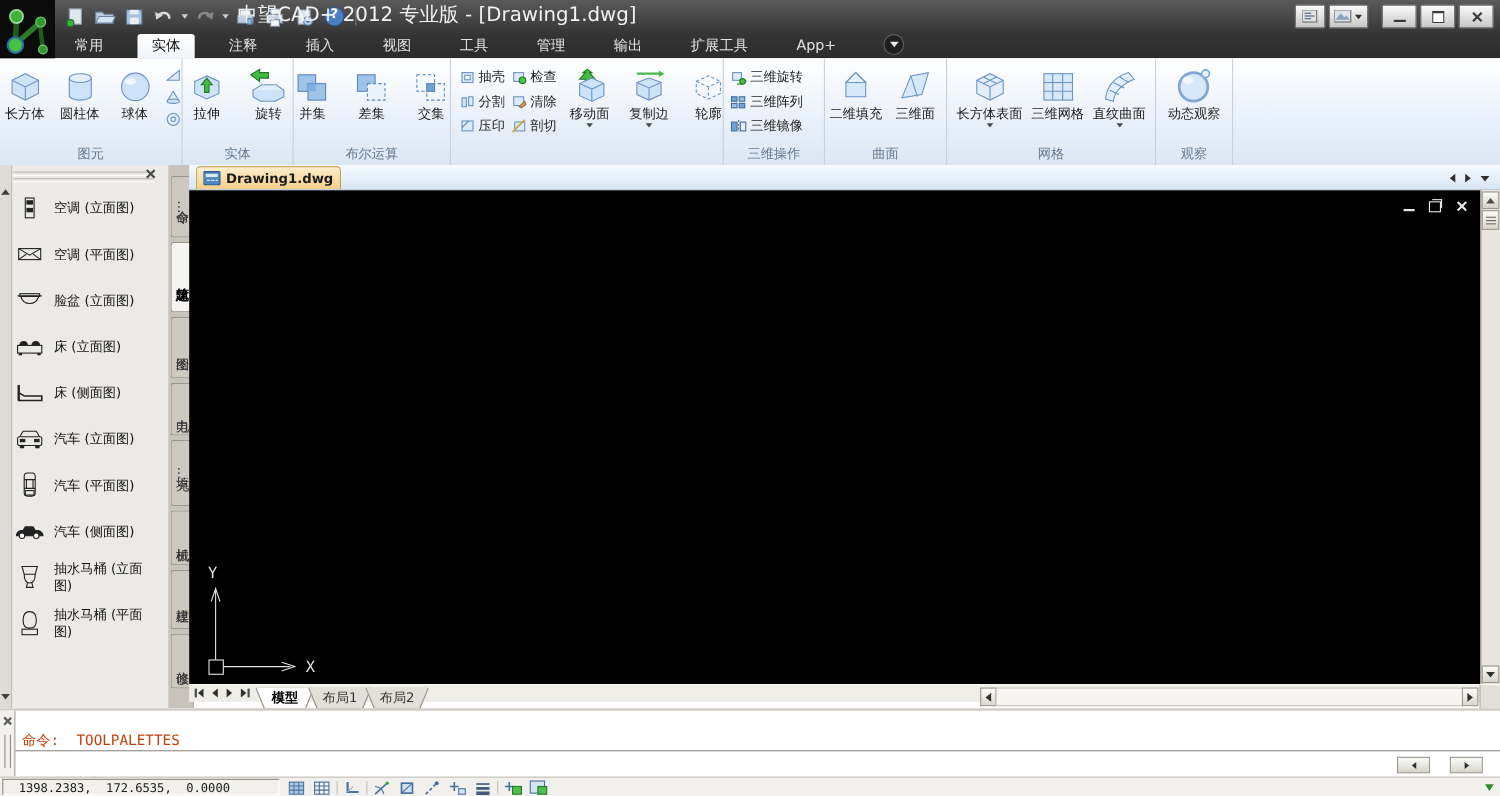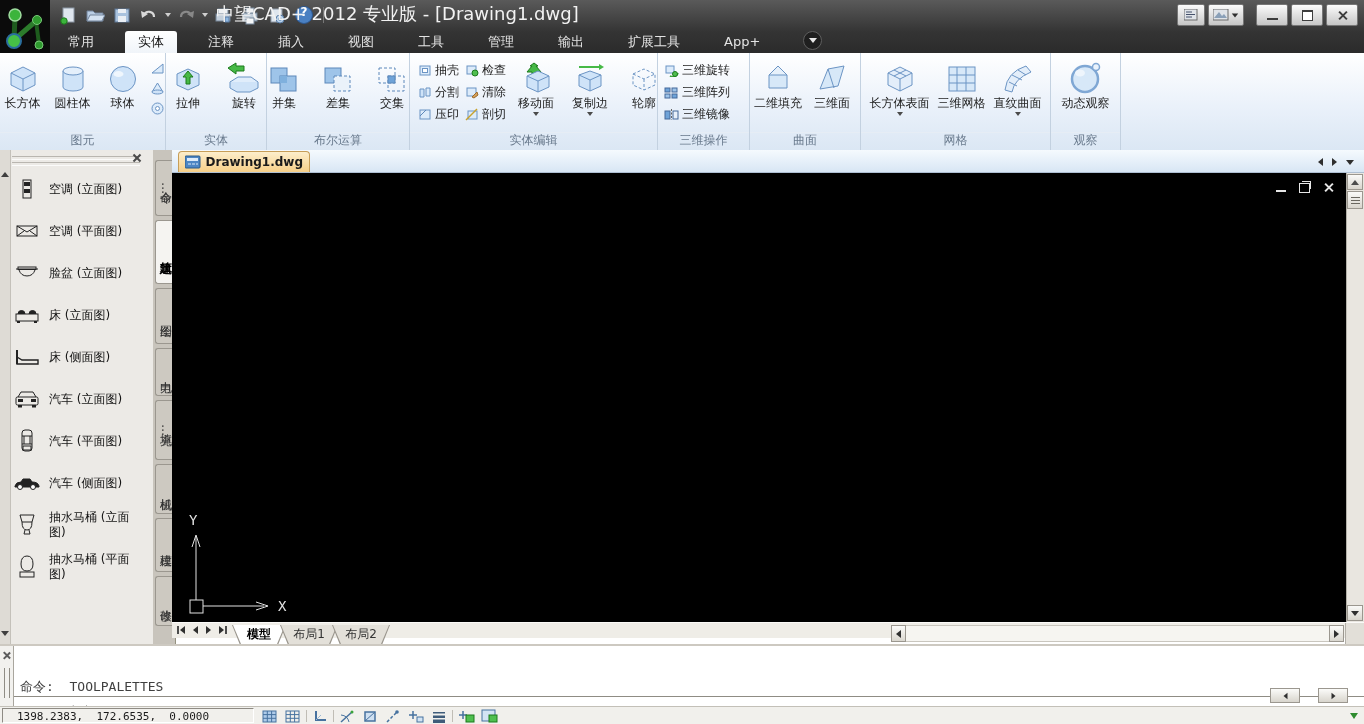--- a/index.html
+++ b/index.html
@@ -95,21 +95,21 @@
   .hbtn{width:15px;height:17px;background:linear-gradient(#fbfbf9,#dad7cf);border:1px solid #9b978f;box-sizing:border-box;display:flex;align-items:center;justify-content:center;}
   .htrack{flex:1;background:#f6f5f1;border-top:1px solid #c9c6be;border-bottom:1px solid #c9c6be;}
   .corner{position:absolute;right:0;top:0;width:19px;height:22px;background:#e2dfd8;border-left:1px solid #b3b0a8;box-sizing:border-box;}
   
   .cmdarea{position:absolute;left:0;top:644px;width:100%;height:62px;background:#fff;border-top:2px solid #cdc9c1;box-sizing:border-box;}
   .cmd-side{position:absolute;left:0;top:0;width:14px;height:100%;background:#f2f1ee;border-right:1px solid #a9a69e;box-sizing:border-box;}
   .cmd-x{position:absolute;left:2px;top:5px;width:9px;height:9px;}
   .cmd-x::before,.cmd-x::after{content:"";position:absolute;left:4px;top:0;width:1.5px;height:9px;background:#5c5c5c;}
   .cmd-x::before{transform:rotate(45deg);} .cmd-x::after{transform:rotate(-45deg);}
   .cmd-grip{position:absolute;left:4px;top:22px;width:4px;height:30px;border-left:1px solid #8f8c84;border-right:1px solid #8f8c84;}
-  .cmd-hist{position:absolute;left:14px;top:0;right:0;height:37px;padding:18px 6px;font-family:"DejaVu Sans Mono","Liberation Mono",monospace;font-size:13px;color:#404040;border-bottom:1px solid #8f8c84;box-sizing:border-box;white-space:pre;margin-top:14px;}
+  .cmd-hist{position:absolute;left:14px;top:0;right:0;height:37px;padding:18px 6px;font-family:"DejaVu Sans Mono","Liberation Mono",monospace;font-size:13px;color:#c2410c;border-bottom:1px solid #8f8c84;box-sizing:border-box;white-space:pre;}
   .cmd-prompt-row{position:absolute;left:14px;top:38px;right:0;bottom:0;padding:4px 6px;font-family:"DejaVu Sans Mono","Liberation Mono",monospace;font-size:13px;color:#000;white-space:pre;}
   .cmd-btn{position:absolute;top:4px;width:30px;height:15px;background:linear-gradient(#fbfbf9,#d8d5cd);border:1px solid #9b978f;box-sizing:border-box;display:flex;align-items:center;justify-content:center;}
   .cmd-btn .t-l,.cmd-btn .t-r{transform:scale(0.8);}
   
   .statusbar{position:absolute;left:0;top:706px;width:100%;height:18px;background:#f1f0ec;border-top:1px solid #c3c0b8;box-sizing:border-box;}
   .coords{position:absolute;left:2px;top:1px;width:252px;height:15px;line-height:15px;border:1px solid;border-color:#8e8b84 #ffffff #ffffff #8e8b84;font-size:11px;padding-left:14px;color:#1a1a1a;white-space:pre;font-family:"DejaVu Sans Mono","Liberation Mono",monospace;box-sizing:border-box;}
   .sicons{position:absolute;left:260px;top:1px;display:flex;gap:3px;align-items:center;height:16px;}
   .sicon{width:20px;height:15px;display:flex;align-items:center;justify-content:center;}
   .ssep{width:1px;height:12px;background:#c0bdb5;}
   .status-dd{position:absolute;right:6px;top:6px;width:0;height:0;border-left:4px solid transparent;border-right:4px solid transparent;border-top:6px solid #2e8b2e;}
@@ -431,21 +431,20 @@
         <div class="bigbtn">
           <span class="bicon">
             <svg width="36" height="34">
                 <path d="M7 12 L18 7 L29 12 L29 23 L18 28 L7 23 Z" fill="none" stroke="#6b94c4" stroke-dasharray="3 2"></path>
                 <path d="M7 12 L18 17 L29 12 M18 17 V28" fill="none" stroke="#6b94c4" stroke-dasharray="3 2"></path>
               </svg>
           </span>
           <span class="blabel">轮廓</span>
         </div>
       </div>
-      <div class="rlabel">实体编辑</div>
     </div>
 
     <div class="rgroup" style="width:92px">
       <div class="rbody" style="justify-content:flex-start;padding-left:6px">
         <div class="smallcol">
           <div class="sbtn">
               <svg width="15" height="13">
                 <rect x="2" y="2" width="8" height="7" fill="#dcebfa" stroke="#6b94c4"></rect>
                 <path d="M6 12 a5 4 0 0 0 8 -3" stroke="#3aa43a" fill="none" stroke-width="1.5"></path>
                 <circle cx="11" cy="10" r="2.5" fill="#4fbf4f" stroke="#1d7a1d"></circle>

